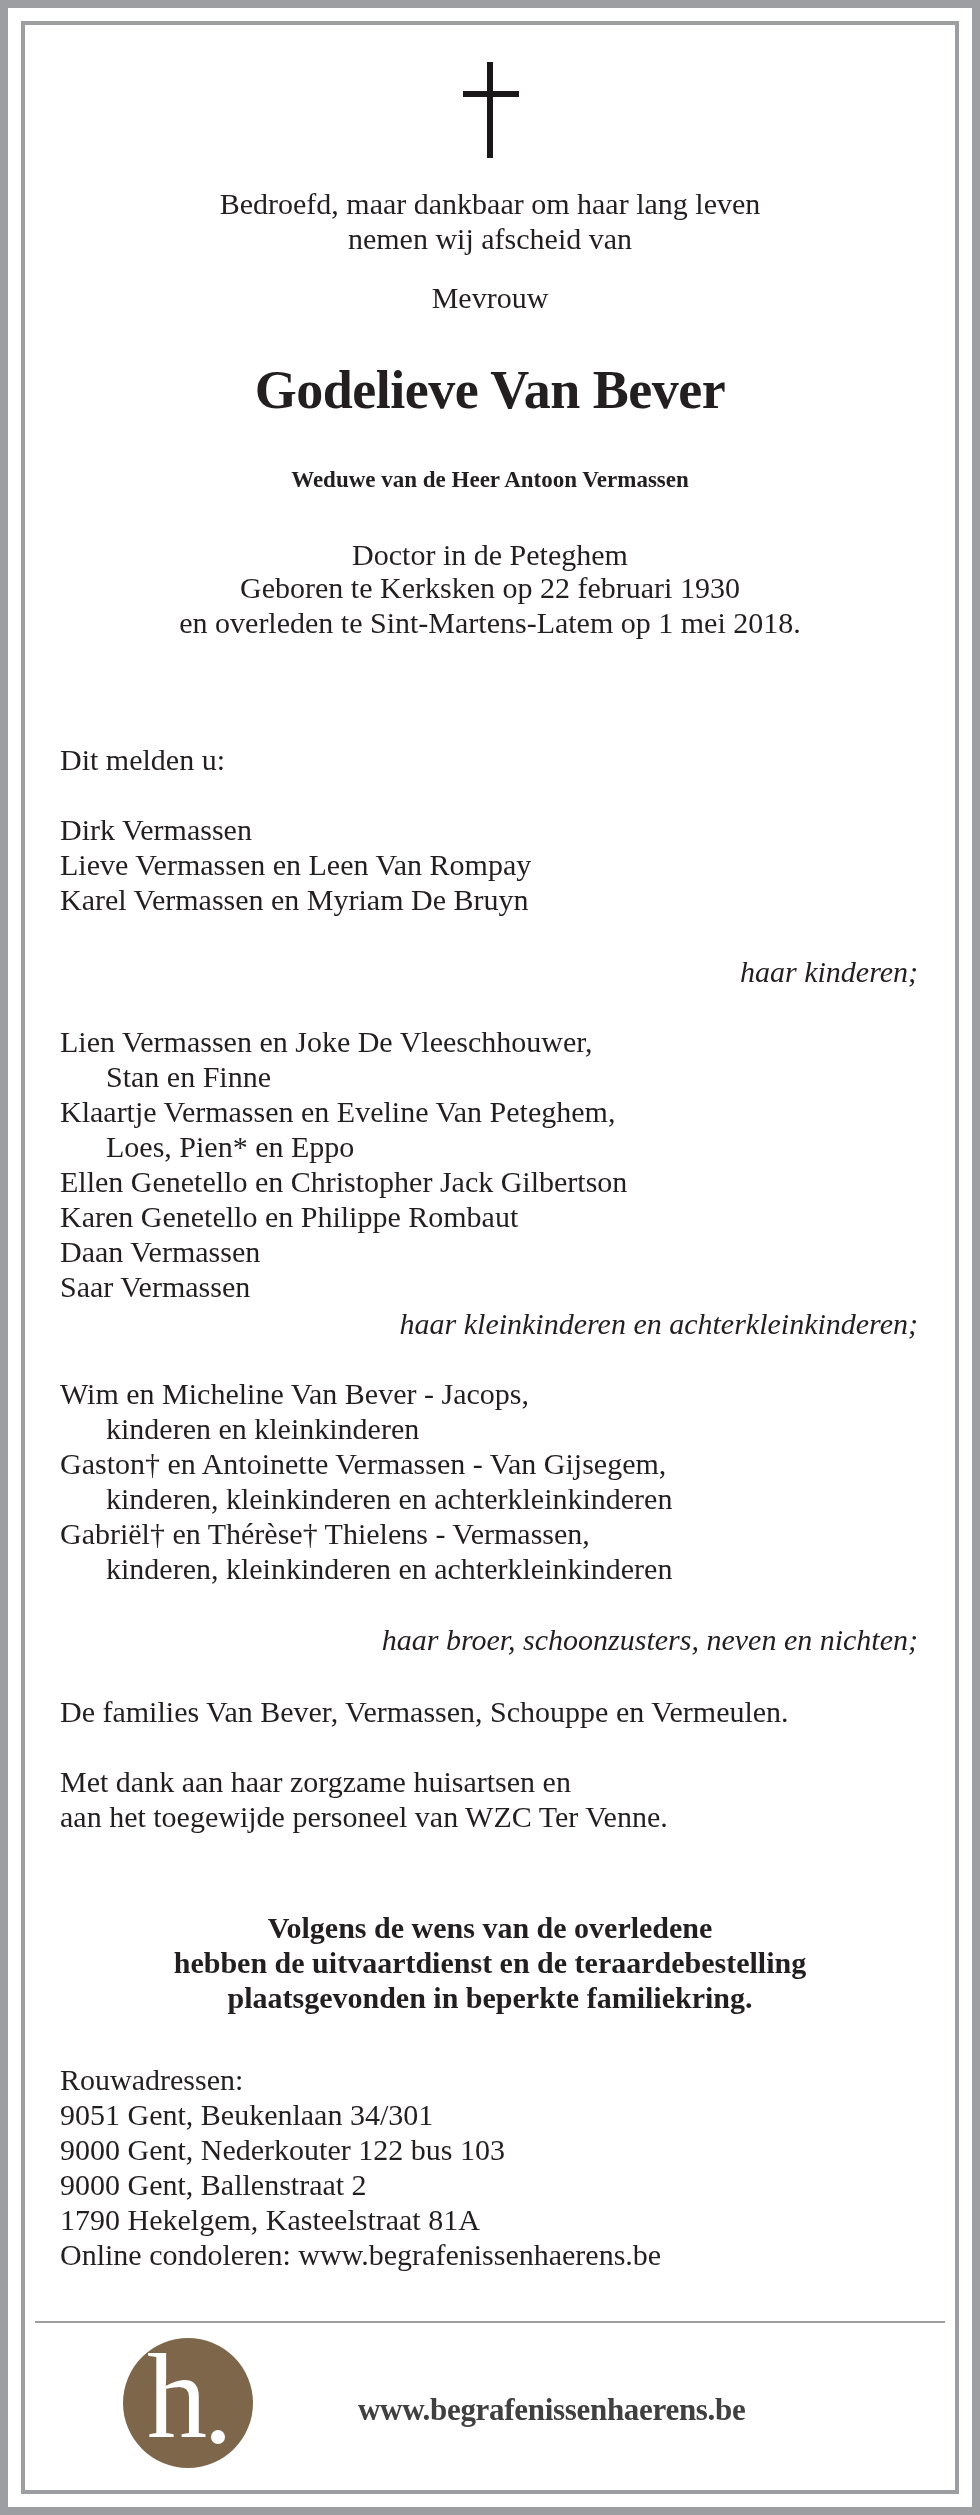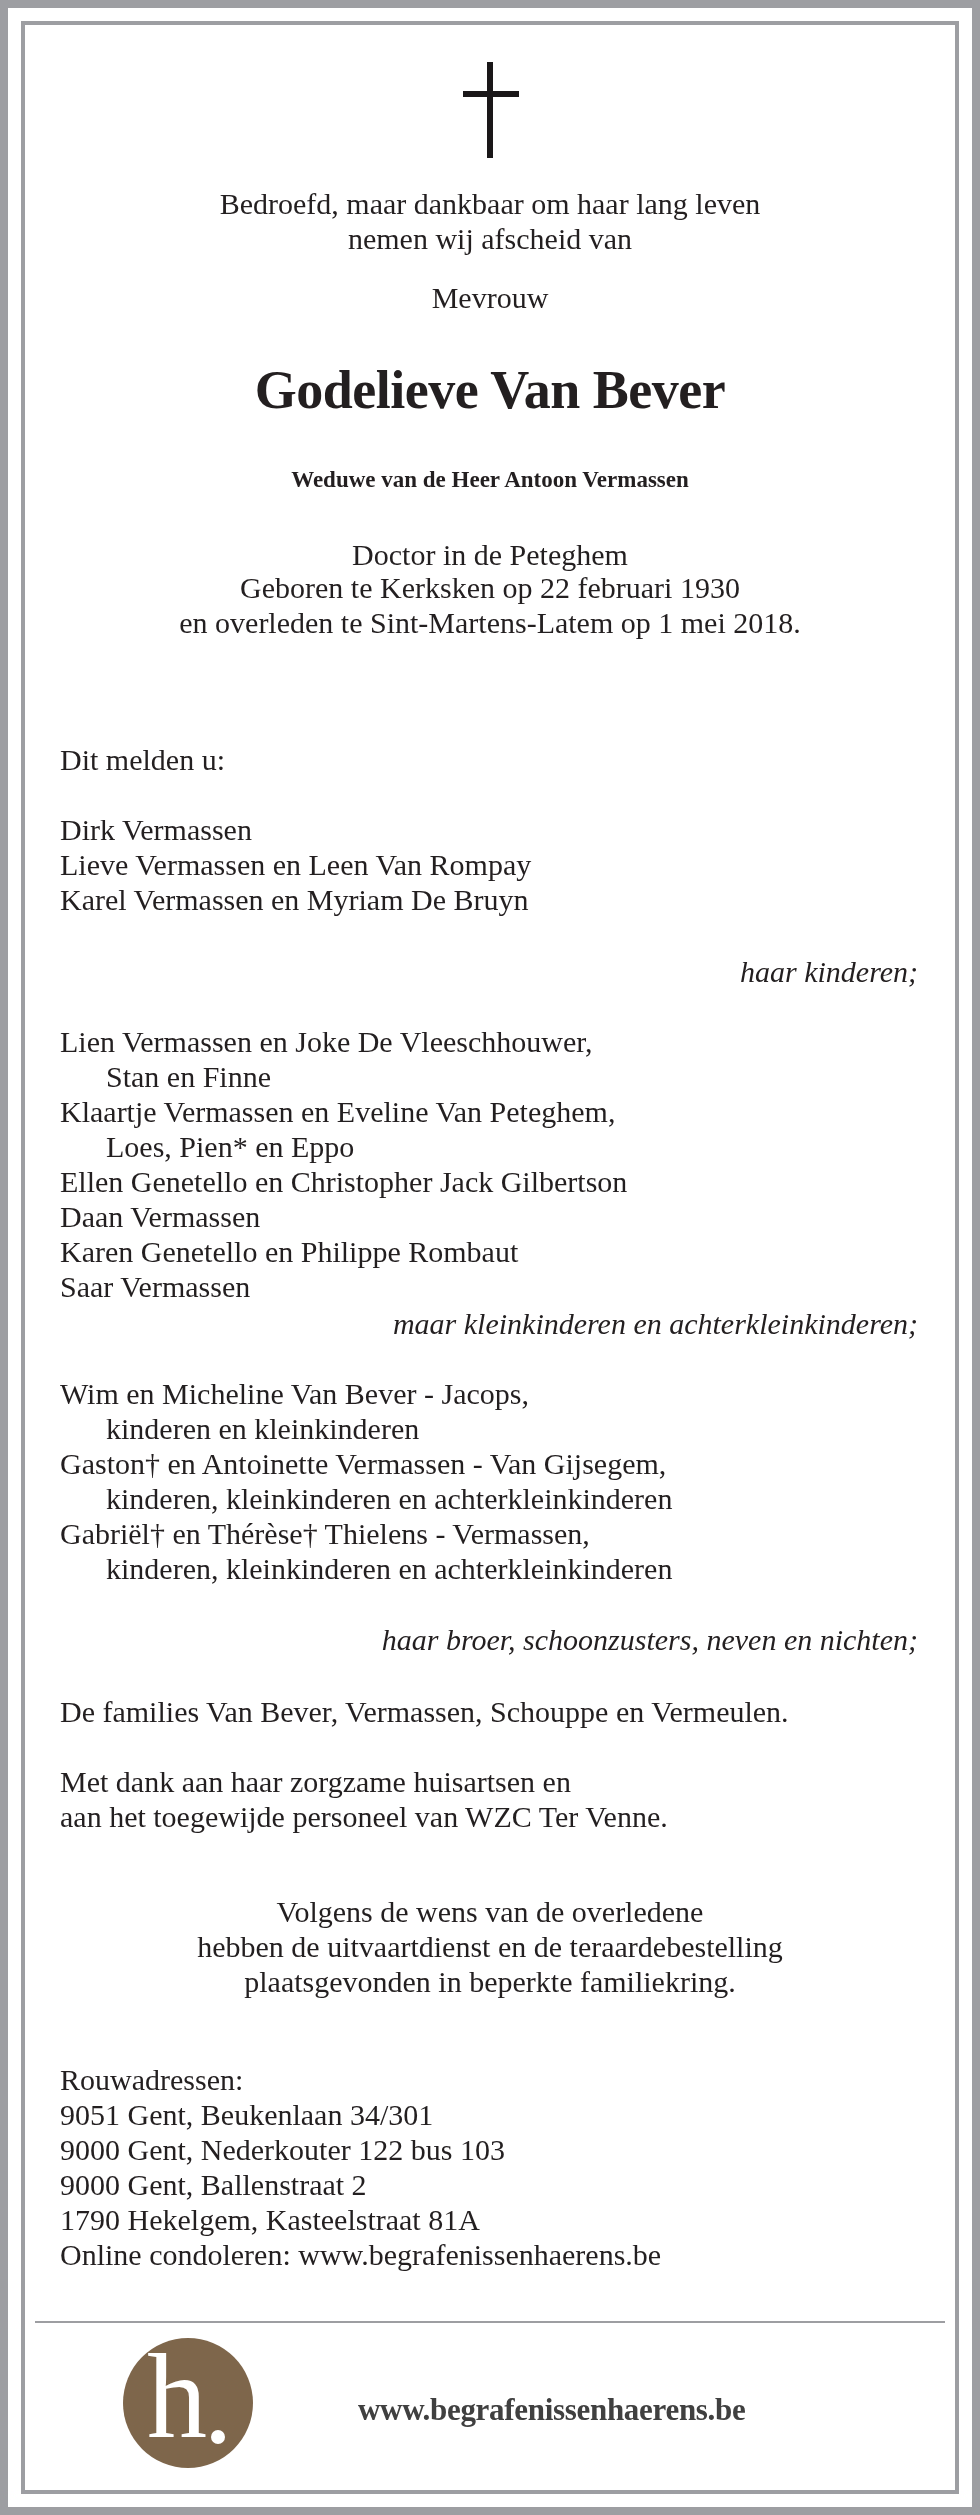--- a/index.html
+++ b/index.html
@@ -17,21 +17,21 @@
   .cross .h { position: absolute; left: 0; top: 29px; width: 56px; height: 6px; background: #1a1718; }
 
   .txt {
     position: absolute; left: 60px; width: 860px;
     font-family: "Liberation Serif", serif; color: #231f20;
     font-size: 30px; line-height: 35px; white-space: nowrap;
   }
   .center { text-align: center; left: 40px; width: 900px; }
   .right { text-align: right; left: 60px; width: 858px; font-style: italic; }
   .indent { padding-left: 46px; }
-  .bold { font-weight: normal; }
+  .bold { font-weight: bold; margin-top: 16px; }
   .name { font-size: 54px; line-height: 60px; font-weight: bold; letter-spacing: -0.5px; }
   .sub { font-size: 23px; }
   .line { display: block; height: 35px; }
 
   .separator { position: absolute; left: 35px; top: 2321px; width: 910px; height: 2px; background: #9d9ea2; }
   .logo {
     position: absolute; left: 123px; top: 2338px; width: 130px; height: 130px;
     border-radius: 50%; background: #7e664b;
   }
   .logo-letter {
@@ -73,25 +73,25 @@
   <span class="line">Karel Vermassen en Myriam De Bruyn</span>
 </div>
 <div class="txt right" style="top:954px;">haar kinderen;</div>
 
 <div class="txt" style="top:1024px;">
   <span class="line">Lien Vermassen en Joke De Vleeschhouwer,</span>
   <span class="line indent">Stan en Finne</span>
   <span class="line">Klaartje Vermassen en Eveline Van Peteghem,</span>
   <span class="line indent">Loes, Pien* en Eppo</span>
   <span class="line">Ellen Genetello en Christopher Jack Gilbertson</span>
+  <span class="line">Karen Genetello en Philippe Rombaut</span>
   <span class="line">Daan Vermassen</span>
-  <span class="line">Karen Genetello en Philippe Rombaut</span>
   <span class="line">Saar Vermassen</span>
 </div>
-<div class="txt right" style="top:1306px;">maar kleinkinderen en achterkleinkinderen;</div>
+<div class="txt right" style="top:1306px;">haar kleinkinderen en achterkleinkinderen;</div>
 
 <div class="txt" style="top:1376px;">
   <span class="line">Wim en Micheline Van Bever - Jacops,</span>
   <span class="line indent">kinderen en kleinkinderen</span>
   <span class="line">Gaston† en Antoinette Vermassen - Van Gijsegem,</span>
   <span class="line indent">kinderen, kleinkinderen en achterkleinkinderen</span>
   <span class="line">Gabriël† en Thérèse† Thielens - Vermassen,</span>
   <span class="line indent">kinderen, kleinkinderen en achterkleinkinderen</span>
 </div>
 <div class="txt right" style="top:1622px;">haar broer, schoonzusters, neven en nichten;</div>

